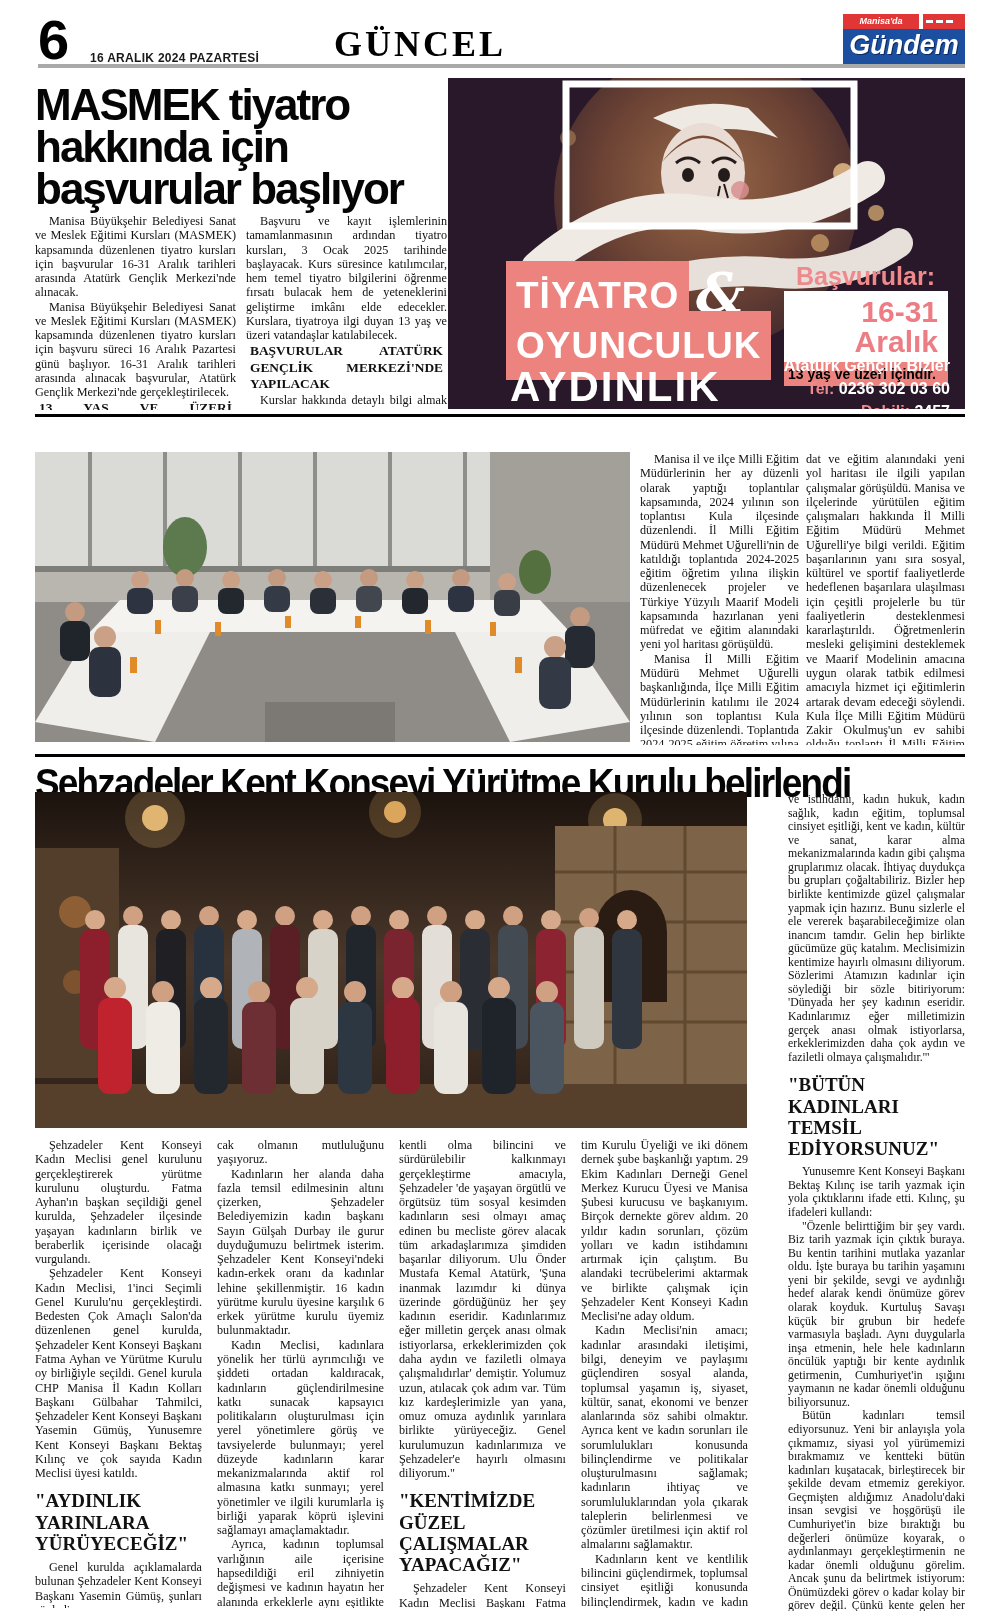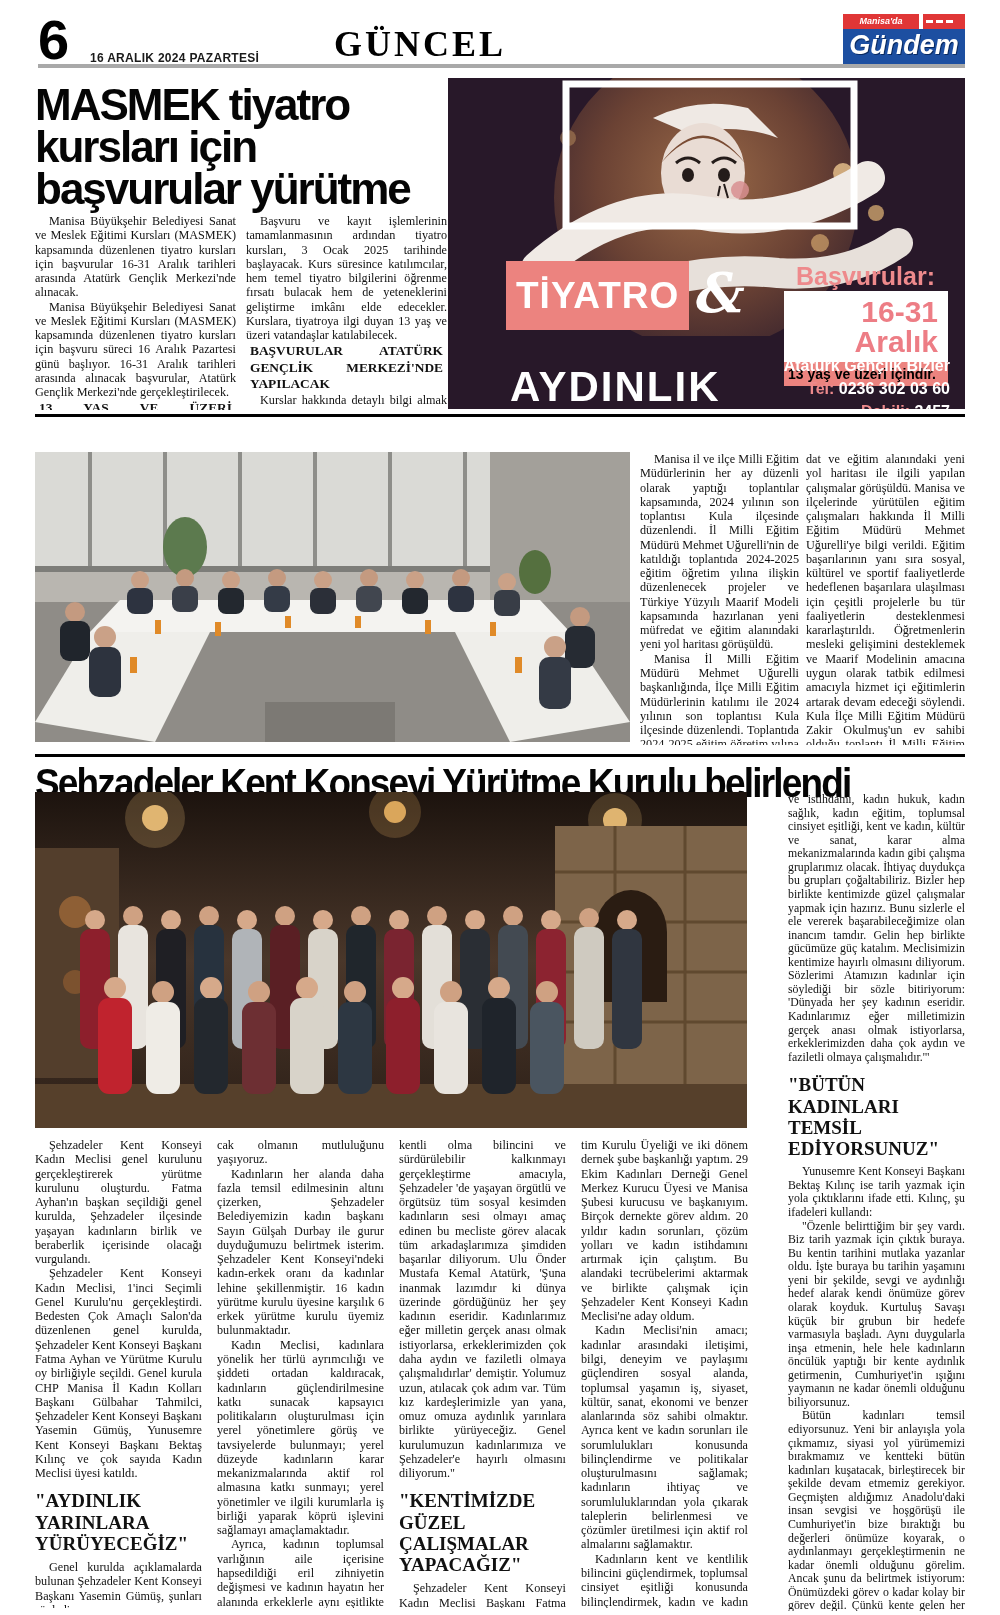--- a/index.html
+++ b/index.html
@@ -60,21 +60,21 @@
   <div class="abs logo" style="left:843px;top:14px;">
     <div class="red">Manisa'da</div>
     <div class="redr"></div>
     <div class="tick" style="right:32px;"></div>
     <div class="tick" style="right:22px;"></div>
     <div class="tick" style="right:12px;"></div>
     <div class="blue">Gündem</div>
   </div>
   <div class="abs rule-gray" style="left:38px;top:64px;width:927px;"></div>
 
-  <div class="abs hl hl1" style="left:35px;top:84px;width:415px;">MASMEK tiyatro kursları için başvurular yürütme</div>
+  <div class="abs hl hl1" style="left:35px;top:84px;width:415px;">MASMEK tiyatro hakkında için başvurular başlıyor</div>
   <div class="abs btxt cols2" style="left:35px;top:214px;width:412px;height:196px;">
     <div>
       <p>Manisa Büyükşehir Belediyesi Sanat ve Meslek Eğitimi Kursları (MASMEK) kapsamında düzenlenen tiyatro kursları için başvurular 16-31 Aralık tarihleri arasında Atatürk Gençlik Merkezi'nde alınacak.</p>
       <p>Manisa Büyükşehir Belediyesi Sanat ve Meslek Eğitimi Kursları (MASMEK) kapsamında düzenlenen tiyatro kursları için başvuru süreci 16 Aralık Pazartesi günü başlıyor. 16-31 Aralık tarihleri arasında alınacak başvurular, Atatürk Gençlik Merkezi'nde gerçekleştirilecek.</p>
       <p class="sub">13 YAŞ VE ÜZERİ TİYATROSEVERLER KURSLARA KATILABİLECEK</p>
     </div>
     <div>
       <p>Başvuru ve kayıt işlemlerinin tamamlanmasının ardından tiyatro kursları, 3 Ocak 2025 tarihinde başlayacak. Kurs süresince katılımcılar, hem temel tiyatro bilgilerini öğrenme fırsatı bulacak hem de yeteneklerini geliştirme imkânı elde edecekler. Kurslara, tiyatroya ilgi duyan 13 yaş ve üzeri vatandaşlar katılabilecek.</p>
       <p class="sub">BAŞVURULAR ATATÜRK GENÇLİK MERKEZİ'NDE YAPILACAK</p>
       <p><span>Kurslar hakkında detaylı bilgi almak isteyen vatandaşlar, Atatürk Gençlik Merkezi'ne başvurabilir ya da 0 (236) 302 03 60 (Dahili: 3457) numaralı telefonu arayabilirler.</span></p>
@@ -105,20 +105,21 @@
       <ellipse cx="240" cy="97" rx="6" ry="7" fill="#241c1a"></ellipse>
       <ellipse cx="276" cy="97" rx="6" ry="7" fill="#241c1a"></ellipse>
       <path d="M276,106 l4,14 M272,108 l-2,10" stroke="#241c1a" stroke-width="2" fill="none"></path>
       <circle cx="292" cy="112" r="9" fill="#d88f90" opacity="0.85"></circle>
       <path d="M90,190 Q170,120 255,135 Q340,150 420,100" stroke="#f0eae5" stroke-width="34" stroke-linecap="round" fill="none"></path>
       <path d="M130,235 Q230,185 330,195 Q400,200 450,165" stroke="#e7e0da" stroke-width="30" stroke-linecap="round" fill="none"></path>
       <rect x="118" y="6" width="288" height="142" fill="none" stroke="#ffffff" stroke-width="7"></rect>
     </svg>
     <div class="abs" style="left:58px;top:183px;"><span class="ad-chip">TİYATRO</span></div>
     <div class="abs ad-amp" style="left:248px;top:188px;">&amp;</div>
+    <div class="abs" style="left:58px;top:233px;"><span class="ad-chip">OYUNCULUK</span></div>
     <div class="abs ad-kurslari" style="left:62px;top:288px;">AYDINLIK</div>
     <div class="abs ad-aplabel" style="left:335px;top:186px;width:165px;text-align:center;">Başvurular:</div>
     <div class="abs" style="left:336px;top:213px;width:164px;">
       <div class="ad-datebox">16-31 Aralık</div>
       <div class="ad-agestrip">13 yaş ve üzeri içindir.</div>
     </div>
     <div class="abs ad-venue" style="left:280px;top:276px;width:222px;">
       <div>Atatürk Gençlik Bizler</div>
       <div><span class="ad-pinklbl">Tel:</span> <span>0236 302 03 60</span></div>
       <div><span class="ad-pinklbl">Dahili:</span> <span>3457</span></div>

